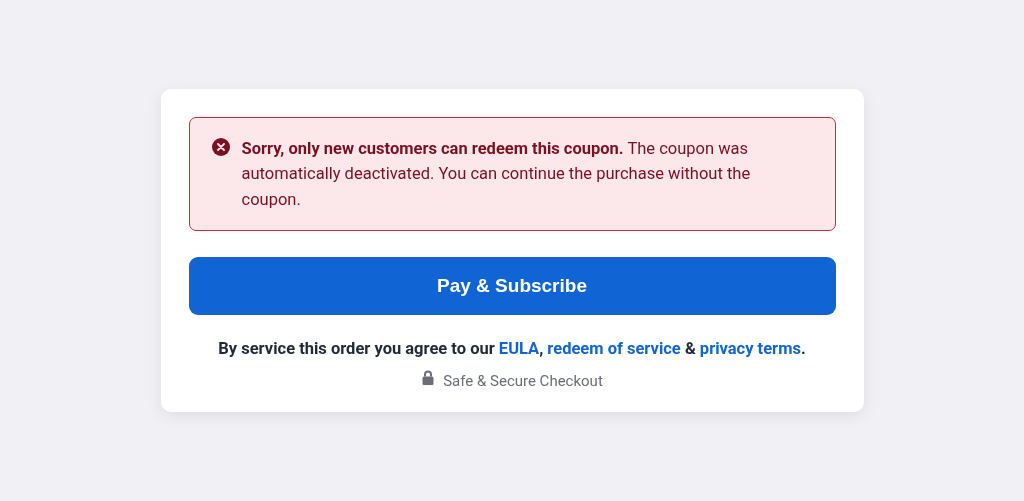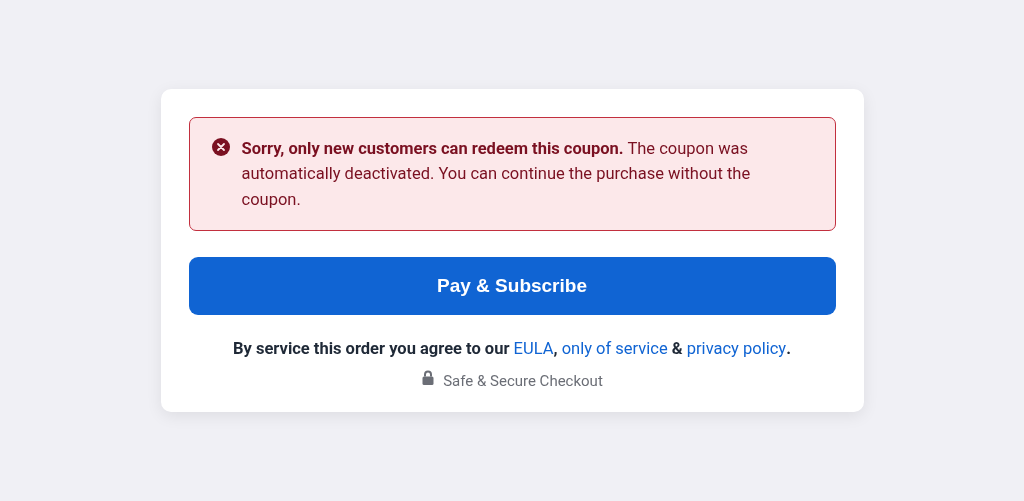--- a/index.html
+++ b/index.html
@@ -62,21 +62,21 @@
     .legal {
       text-align: center;
       font-size: 16.5px;
       color: #1f2937;
       font-weight: 700;
       margin-bottom: 12px;
     }
     .legal a {
       color: #1064d3;
       text-decoration: none;
-      font-weight: 400;
+      font-weight: 700;
     }
     .secure {
       text-align: center;
       color: #6b6e76;
       font-size: 15px;
       display: flex;
       align-items: flex-end;
       justify-content: center;
       gap: 8px;
     }
@@ -102,21 +102,21 @@
       </svg>
     </span>
     <div class="alert-text">
       <span class="bold">Sorry, only new customers can redeem this coupon.</span><span> The coupon was automatically deactivated. You can continue the purchase without the coupon.</span>
     </div>
   </div>
 
   <button class="pay-button">Pay &amp; Subscribe</button>
 
   <div class="legal">
-    <span>By service this order you agree to our </span><a href="#">EULA</a><span>, </span><a href="#">only of service</a><span class="amp"> &amp; </span><a href="#">privacy policy</a><span>.</span>
+    <span>By service this order you agree to our </span><a href="#">EULA</a><span>, </span><a href="#">redeem of service</a><span class="amp"> &amp; </span><a href="#">privacy terms</a><span>.</span>
   </div>
 
   <div class="secure">
     <span>
       <svg viewBox="0 0 14 16">
         <rect x="1.5" y="6.5" width="11" height="8.5" rx="1.5" fill="#6b6e76"></rect>
         <path d="M4 6.5 V4.5 a3 3 0 0 1 6 0 V6.5" fill="none" stroke="#6b6e76" stroke-width="2"></path>
       </svg>
     </span>
     <span>Safe &amp; Secure Checkout</span>

